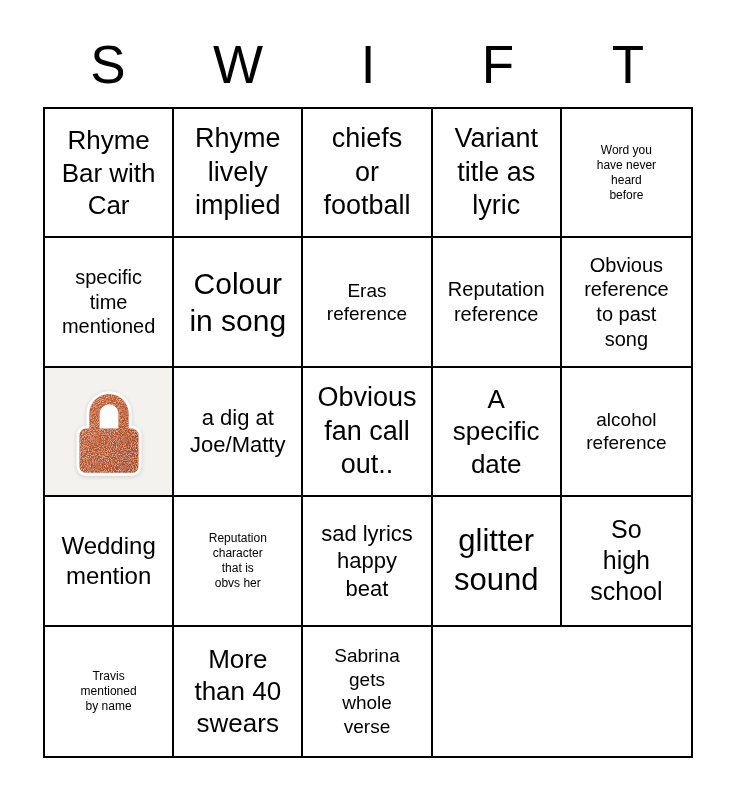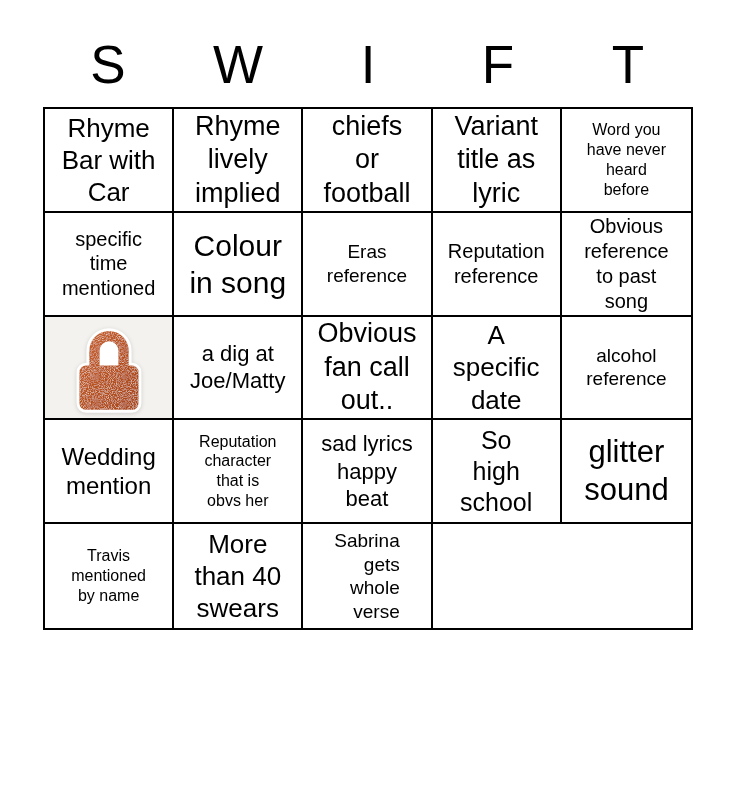--- a/index.html
+++ b/index.html
@@ -13,21 +13,21 @@
   }
   .title-row{
     position:absolute;left:43px;top:30px;width:650px;height:70px;
     display:flex;
   }
   .title-letter{
     width:130px;text-align:center;
     font-size:53px;line-height:70px;font-weight:400;color:#000;
   }
   .grid{
-    position:absolute;left:43px;top:107px;width:650px;height:523px;
+    position:absolute;left:43px;top:107px;width:650px;height:651px;
     display:grid;
     grid-template-columns:repeat(5,1fr);
     grid-template-rows:repeat(5,1fr);
     border:2px solid #000;
     box-sizing:border-box;
     background:#fff;
   }
   .cell{
     border-right:2px solid #000;
     border-bottom:2px solid #000;
@@ -37,21 +37,21 @@
     padding:2px 3px;
     overflow:hidden;
   }
   .cell:nth-child(5n){border-right:none;}
   .cell:nth-child(n+21){border-bottom:none;}
   .cell-text{
     white-space:pre-line;
     line-height:1.24;
     color:#000;
   }
-  .fs18{font-size:16px;} .fs19{font-size:19px;text-align:right;} .fs20{font-size:20px;}
+  .fs18{font-size:12px;} .fs19{font-size:19px;} .fs20{font-size:20px;}
   .fs21{font-size:19px;} .fs22{font-size:22px;} .fs24{font-size:24px;}
   .fs25{font-size:25px;} .fs26{font-size:26px;} .fs27{font-size:27px;}
   .fs30{font-size:30px;} .fs31{font-size:31px;}
   .cell.free{
     background:#f3f2ef;
     padding:0;
   }
   .lock-svg{
     width:82px;height:112px;
     filter:drop-shadow(0 1px 2px rgba(0,0,0,0.15));
@@ -177,27 +177,27 @@
 that is
 obvs her</span>
       </div>
     <div class="cell">
         <span class="cell-text fs22">sad lyrics
 happy
 beat</span>
       </div>
 
     <div class="cell">
+        <span class="cell-text fs31">glitter
+sound</span>
+      </div>
+    <div class="cell">
         <span class="cell-text fs25">So
 high
 school</span>
-      </div>
-    <div class="cell">
-        <span class="cell-text fs31">glitter
-sound</span>
       </div>
     <div class="cell">
         <span class="cell-text fs18">Travis
 mentioned
 by name</span>
       </div>
     <div class="cell">
         <span class="cell-text fs26">More
 than 40
 swears</span>

